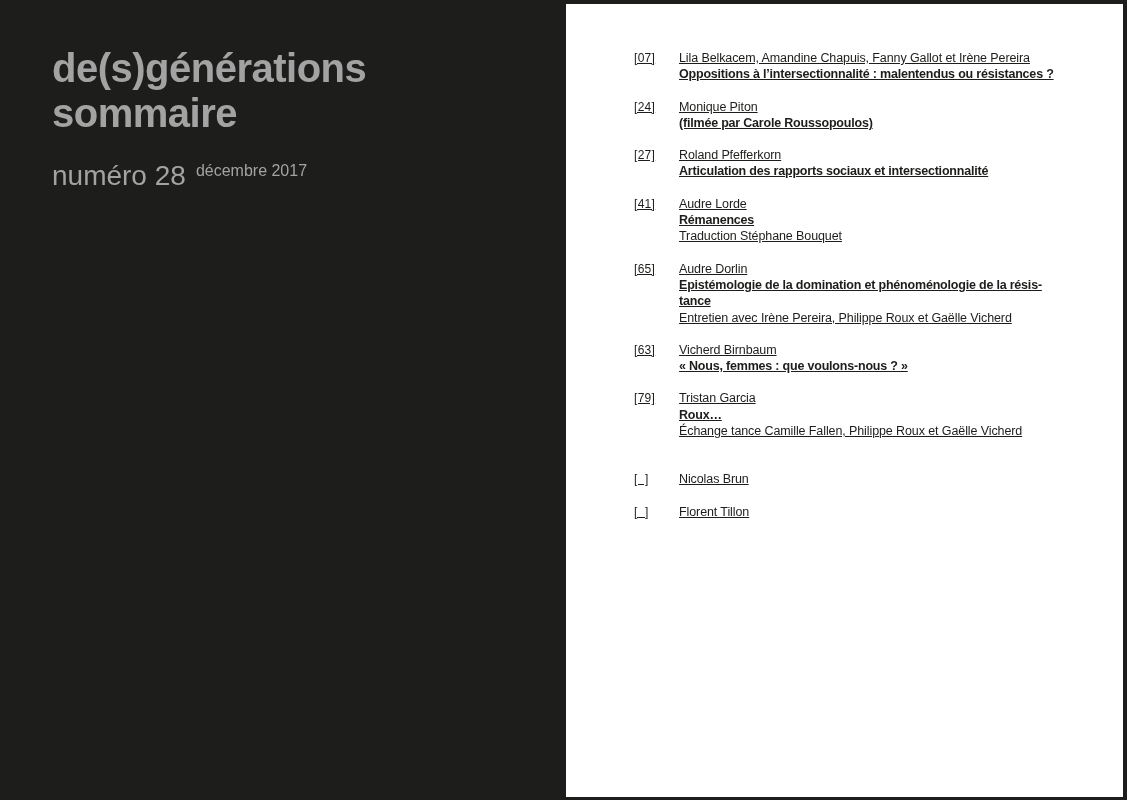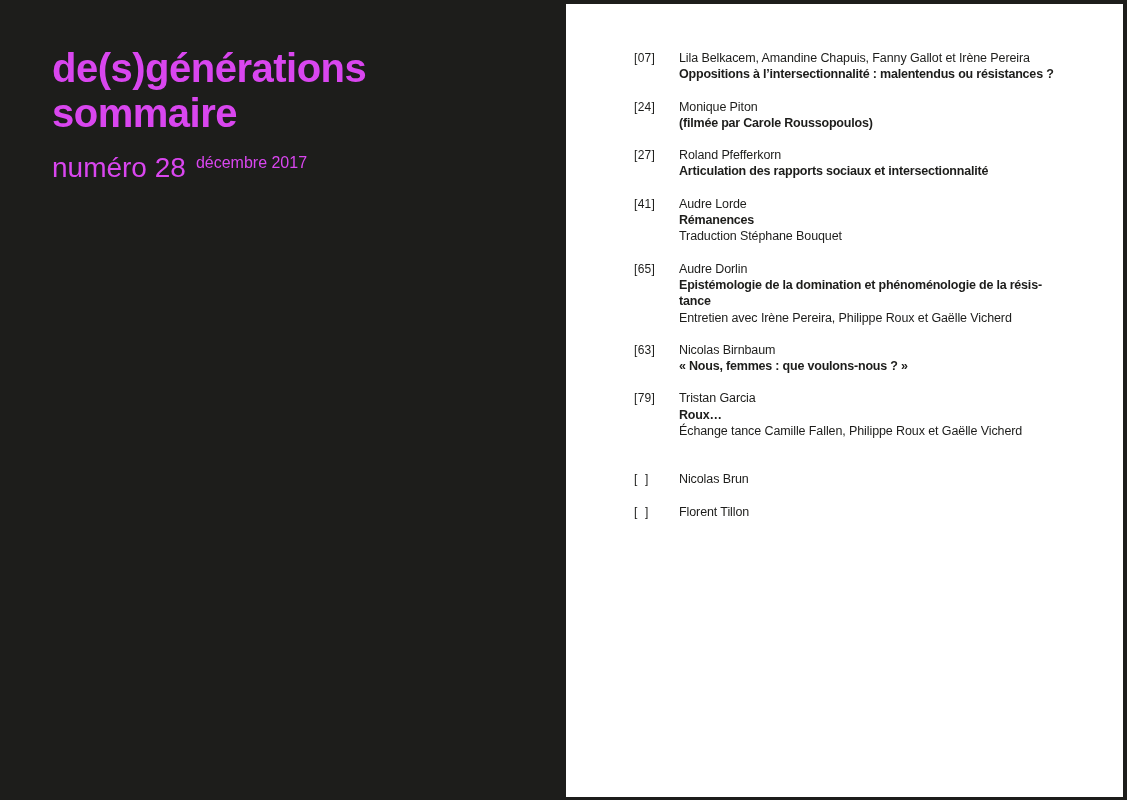--- a/index.html
+++ b/index.html
@@ -10,56 +10,56 @@
     position: relative;
     overflow: hidden;
   }
 
   
   .cover {
     position: absolute;
     left: 0; top: 0;
     width: 468px; height: 800px;
     background: #1d1d1b;
-    color: #d946ef;
+    color: #a3a3a3;
   }
   .cover-inner { position: absolute; left: 52px; top: 46px; }
   .cover-title {
     font-size: 40px;
     font-weight: bold;
     line-height: 45px;
     letter-spacing: -0.5px;
   }
   .cover-subtitle {
     font-size: 35px;
     font-weight: 400;
     line-height: 40px;
     margin-top: 13px;
     letter-spacing: -0.5px;
   }
   .cover-issue {
     font-size: 28px;
     font-weight: 400;
-    margin-top: 16px;
+    margin-top: 24px;
   }
   .cover-date {
     font-size: 16px;
     margin-left: 10px;
     vertical-align: 9px;
   }
 
   
   .paper {
     position: absolute;
     left: 566px; top: 4px;
     width: 557px; height: 793px;
     background: #ffffff;
     color: #1d1d1b;
   }
-  .toc { padding: 46px 0 0 68px; width: 100%; }
+  .toc { padding: 46px 0 0 68px; width: 100%; text-decoration: underline; }
   .entry {
     display: flex;
     align-items: flex-start;
     margin-bottom: 16px;
     font-size: 12.5px;
     line-height: 16.3px;
     letter-spacing: -0.1px;
   }
   .entry-gap { margin-top: 32px; }
   .pg {
@@ -135,21 +135,21 @@
         <div class="title">Epistémologie de la domination et phénoménologie de la résis-
 tance</div>
         <div class="note">Entretien avec Irène Pereira, Philippe Roux et Gaëlle Vicherd</div>
       </div>
     </div>
 
 
     <div class="entry">
       <span class="pg">[63]</span>
       <div class="entry-body">
-        <div class="author">Nicolas Birnbaum</div>
+        <div class="author">Vicherd Birnbaum</div>
         <div class="title">« Nous, femmes : que voulons-nous ? »</div>
 
       </div>
     </div>
 
     <div class="entry">
       <span class="pg">[79]</span>
       <div class="entry-body">
         <div class="author">Tristan Garcia</div>
         <div class="title">Roux…</div>

